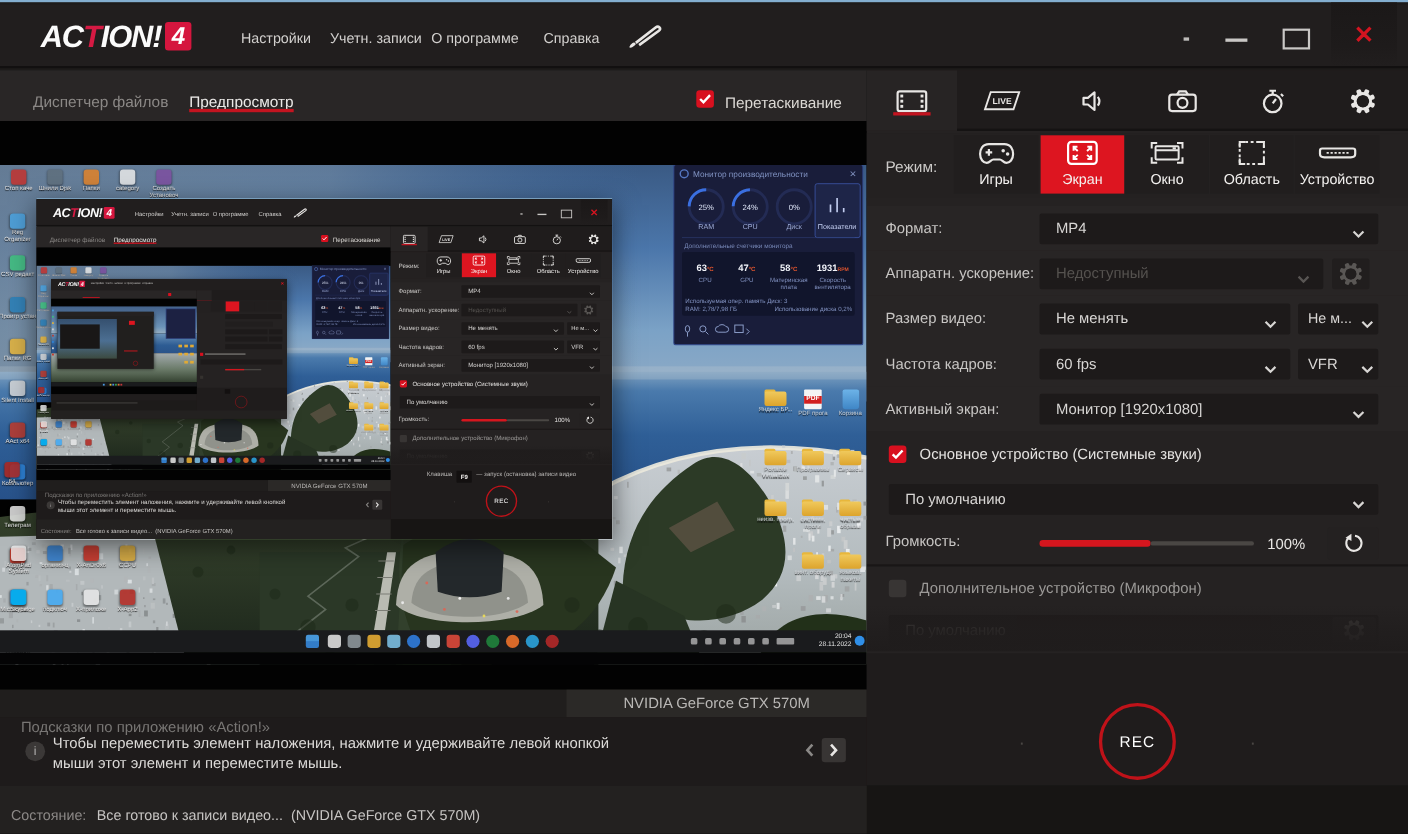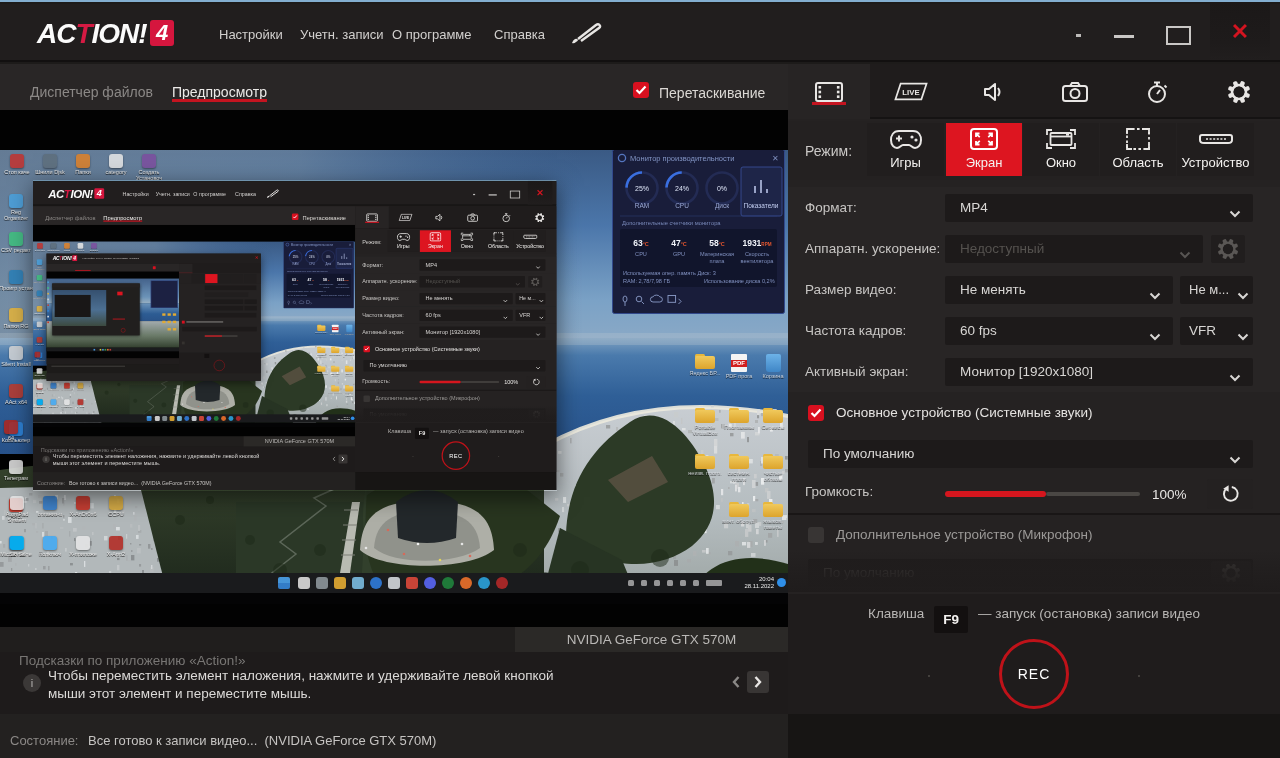--- a/index.html
+++ b/index.html
@@ -2408,21 +2408,20 @@
                 <rect x="9.8" y="0.6999999999999993" width="4.4" height="5.6" rx="1.5" fill="#44413f" transform="rotate(292 12 12)"></rect>
                 <rect x="9.8" y="0.6999999999999993" width="4.4" height="5.6" rx="1.5" fill="#44413f" transform="rotate(337 12 12)"></rect>
                 <circle cx="12" cy="12" r="7" fill="none" stroke="#44413f" stroke-width="2.6"></circle>
                 <circle cx="12" cy="12" r="0.1" fill="#211e1e"></circle>
               </svg>
             </div>
           </div>
 <div class="fadeov"></div>
 </div>
 <div class="rbot">
-<div class="keyline"><span>Клавиша</span><span class="f9">F9</span><span>— запуск (остановка) записи видео</span></div>
 <div class="recw">
             <div class="rec">REC</div>
             <div class="pl" style="left:138px">·</div>
             <div class="pl" style="left:348px">·</div>
           </div>
 </div>
 <div class="rfoot"></div>
 </div>
     </div>
     <div class="statusbar">

